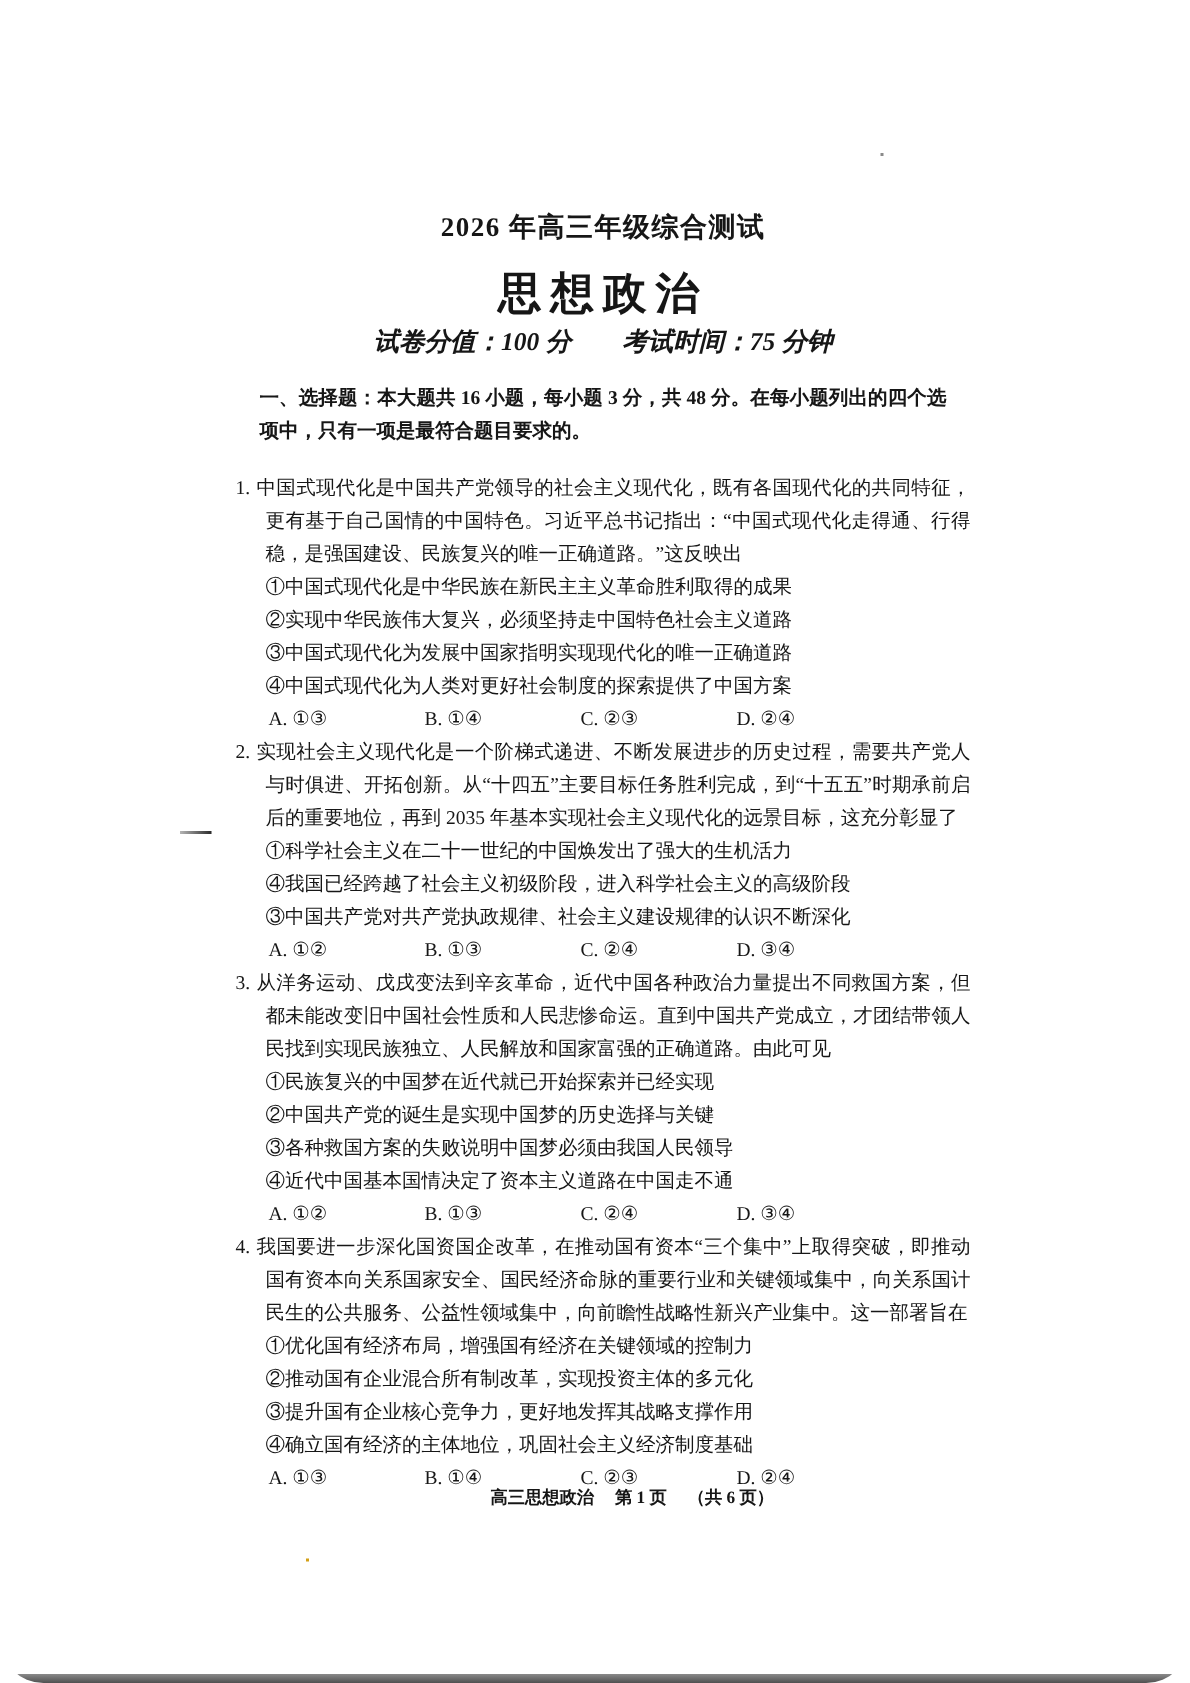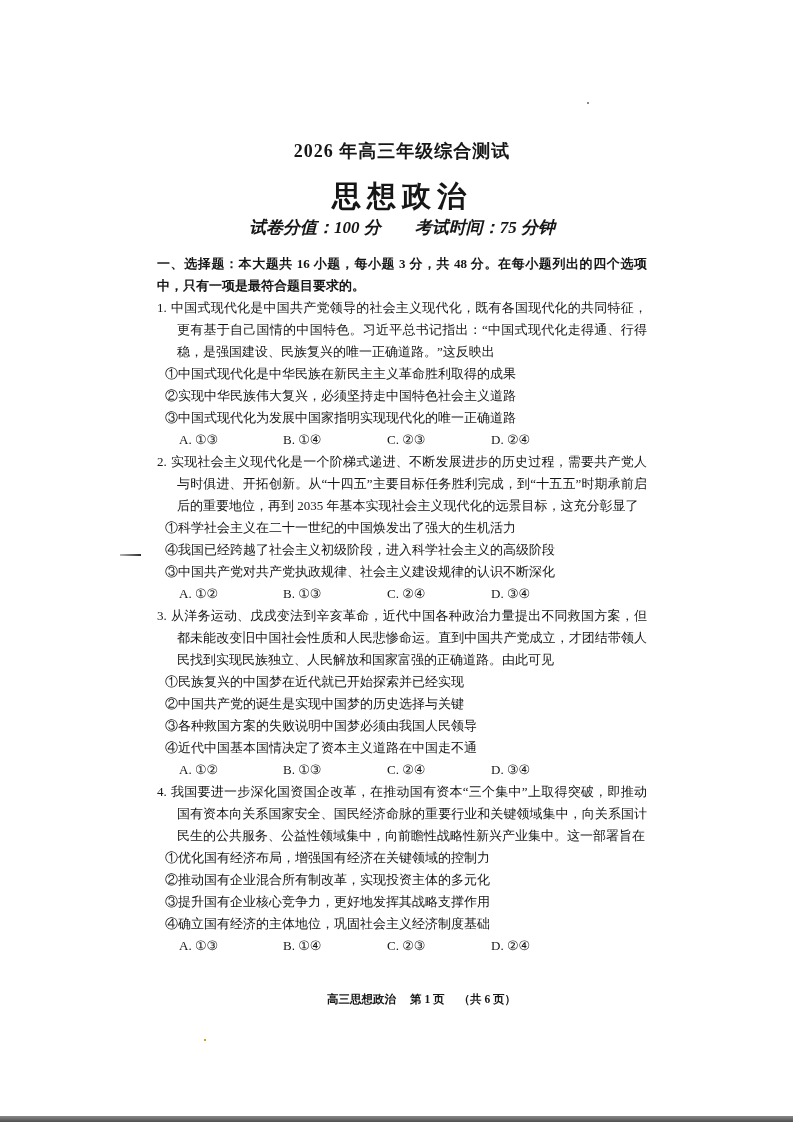--- a/index.html
+++ b/index.html
@@ -4,20 +4,21 @@
 <style>
   html, body { margin: 0; padding: 0; background: #ffffff; }
   .page {
     position: relative;
     width: 793px;
     height: 1122px;
     background: #ffffff;
     overflow: hidden;
     font-family: "Liberation Serif", "DejaVu Serif", serif;
     color: #161616;
+    border-radius: 29px;
   }
   .content {
     position: absolute;
     left: 157px;
     top: 138px;
     width: 490px;
   }
   .exam-title {
     margin: 0;
     font-size: 18px;
@@ -39,25 +40,25 @@
     display: flex;
     justify-content: center;
     gap: 34px;
     font-size: 17px;
     font-style: italic;
     font-weight: 700;
     line-height: 20px;
     margin-bottom: 15px;
   }
   .body-text { font-size: 13px; line-height: 22px; text-align: justify; }
-  .instruction { margin: 0; font-weight: 700; font-family: Liberation Serif, serif; }
+  .instruction { margin: 16px; font-weight: 700; font-family: Liberation Serif, serif; }
   .question { margin: 0; }
   .stem { margin: 0 0 0 20px; text-indent: -20px; }
   .qnum { margin-right: 4px; }
-  .items { margin-left: 8px; }
+  .items { margin-left: 20px; }
   .item { margin: 0; }
   .options {
     display: flex;
     margin-left: 22px;
     line-height: 22px;
   }
   .options .opt { width: 104px; }
   .options .opt:last-child { width: auto; }
   .footer {
     position: absolute;
@@ -128,20 +129,21 @@
     <div class="body-text">
 
       <p class="instruction">一、选择题：本大题共 16 小题，每小题 3 分，共 48 分。在每小题列出的四个选项中，只有一项是最符合题目要求的。</p>
 
       <div class="question">
         <p class="stem"><span class="qnum">1.</span><span>中国式现代化是中国共产党领导的社会主义现代化，既有各国现代化的共同特征，更有基于自己国情的中国特色。习近平总书记指出：“中国式现代化走得通、行得稳，是强国建设、民族复兴的唯一正确道路。”这反映出</span></p>
         <div class="items">
           <p class="item">①中国式现代化是中华民族在新民主主义革命胜利取得的成果</p>
           <p class="item">②实现中华民族伟大复兴，必须坚持走中国特色社会主义道路</p>
           <p class="item">③中国式现代化为发展中国家指明实现现代化的唯一正确道路</p>
+          <p class="item">④中国式现代化为人类对更好社会制度的探索提供了中国方案</p>
         </div>
         <div class="options">
           <span class="opt">A. ①③</span>
           <span class="opt">B. ①④</span>
           <span class="opt">C. ②③</span>
           <span class="opt">D. ②④</span>
         </div>
       </div>
 
       <div class="question">

